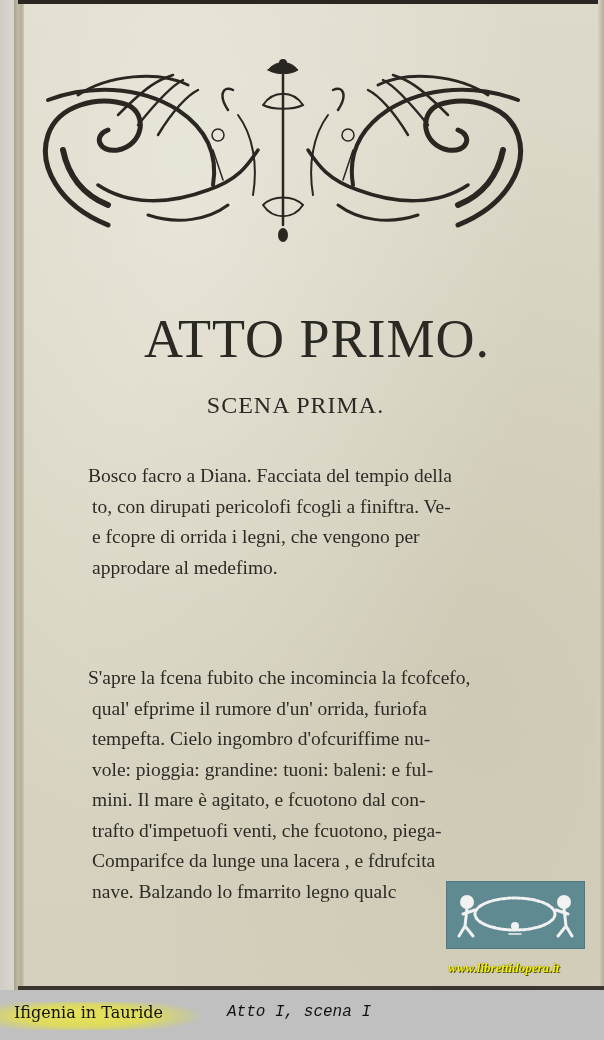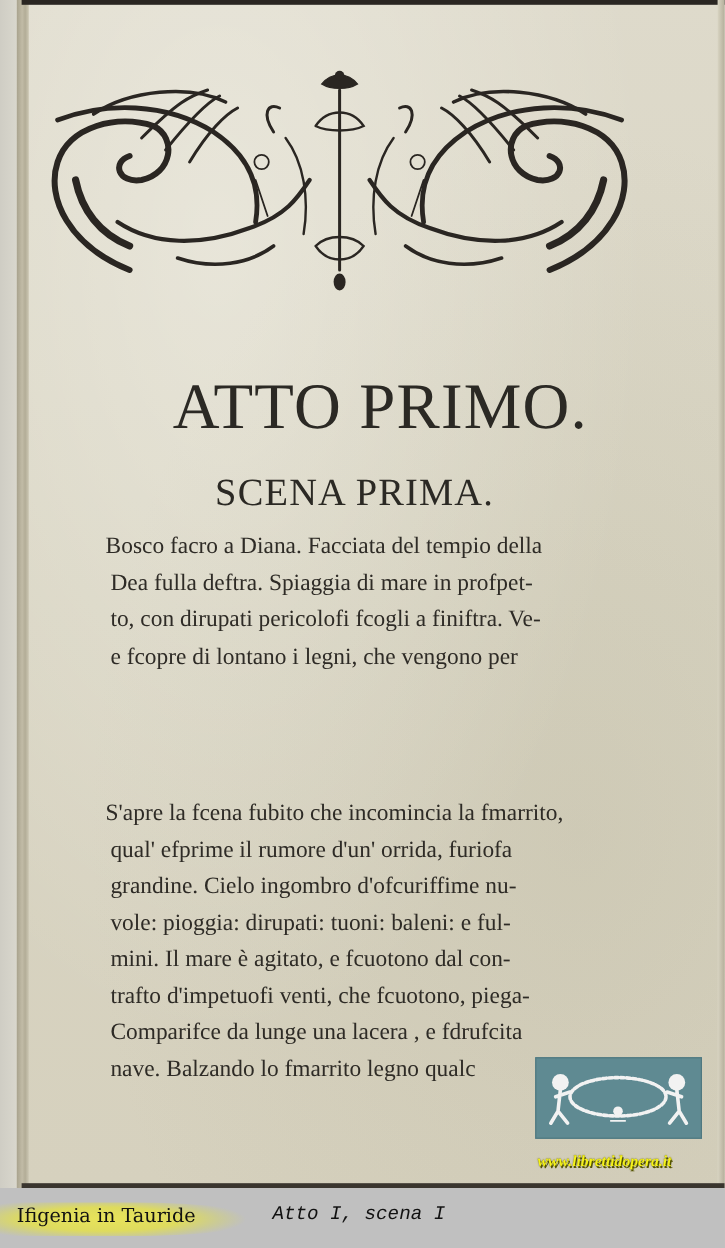--- a/index.html
+++ b/index.html
@@ -34,31 +34,31 @@
       position: absolute; left: 38px; top: 55px; width: 490px; height: 190px;
     }
 
     .act-title {
       position: absolute; left: 0; width: 604px; top: 308px;
       text-align: center; font-size: 54px; color: #2b2924; letter-spacing: 1px;
       font-family: "Liberation Serif", serif; padding-left: 30px;
     }
     .scene-title {
       position: absolute; left: 0; width: 561px; top: 392px;
-      text-align: center; font-size: 32px; color: #2b2924; letter-spacing: 1px;
+      text-align: center; font-size: 24px; color: #2b2924; letter-spacing: 1px;
       font-family: "Liberation Serif", serif; padding-left: 30px;
     }
 
     .para {
       position: absolute; left: 88px; width: 430px;
       font-size: 19.5px; color: #2e2b26; font-family: "Liberation Serif", serif;
     }
     .para .line { height: 30.5px; line-height: 30.5px; white-space: nowrap; }
     .para .line.indent { padding-left: 4px; }
-    #para-1 { top: 441px; }
+    #para-1 { top: 461px; }
     #para-2 { top: 663px; }
 
     .watermark-box {
       position: absolute; left: 446px; top: 881px; width: 139px; height: 68px;
       background: #5f8a92; border: 1px solid #4f7880;
       display: flex; align-items: center; justify-content: center;
     }
     .watermark-url {
       position: absolute; left: 448px; top: 960px; width: 140px;
       font-family: "Liberation Serif", serif; font-weight: bold; font-size: 13px;
@@ -124,30 +124,30 @@
     <path d="M175 95 L185 125 M315 95 L305 125" stroke-width="1.5"></path>
     <path d="M225 150 C235 165 255 165 265 150 C255 140 235 140 225 150" stroke-width="2"></path>
     <ellipse cx="245" cy="180" rx="5" ry="7" fill="#2a2622" stroke="none"></ellipse>
   </svg>
 
   <div class="act-title">ATTO PRIMO.</div>
   <div class="scene-title">SCENA PRIMA.</div>
 
   <div class="para" id="para-1">
     <div class="line">Bosco facro a Diana. Facciata del tempio della</div>
-    <div class="line indent">Dea fulla deftra.  Spiaggia di mare in profpet-</div>
     <div class="line indent">to, con dirupati pericolofi fcogli a finiftra. Ve-</div>
-    <div class="line indent">e fcopre di lontano i legni, che vengono per</div>
+    <div class="line indent">e fcopre di orrida i legni, che vengono per</div>
+    <div class="line indent">approdare al medefimo.</div>
   </div>
 
   <div class="para" id="para-2">
-    <div class="line">S'apre la fcena fubito che incomincia la fmarrito,</div>
+    <div class="line">S'apre la fcena fubito che incomincia la fcofcefo,</div>
     <div class="line indent">qual' efprime il rumore d'un' orrida, furiofa</div>
-    <div class="line indent">grandine.     Cielo ingombro d'ofcuriffime nu-</div>
-    <div class="line indent">vole: pioggia: dirupati: tuoni: baleni: e ful-</div>
+    <div class="line indent">tempefta.     Cielo ingombro d'ofcuriffime nu-</div>
+    <div class="line indent">vole: pioggia: grandine: tuoni: baleni: e ful-</div>
     <div class="line indent">mini.  Il mare è agitato, e fcuotono dal con-</div>
     <div class="line indent">trafto d'impetuofi venti, che fcuotono, piega-</div>
     <div class="line indent">Comparifce da lunge una lacera ,  e fdrufcita</div>
     <div class="line indent">nave.  Balzando lo fmarrito legno qualc</div>
   </div>
 
   <div class="watermark-box">
     <svg width="125" height="58" viewBox="0 0 125 58" fill="none" stroke="#f2f2f2" stroke-width="2" stroke-linecap="round">
       <ellipse cx="62" cy="28" rx="40" ry="16" stroke-width="3" stroke-dasharray="3 2"></ellipse>
       <circle cx="14" cy="16" r="7" fill="#f2f2f2" stroke="none"></circle>

